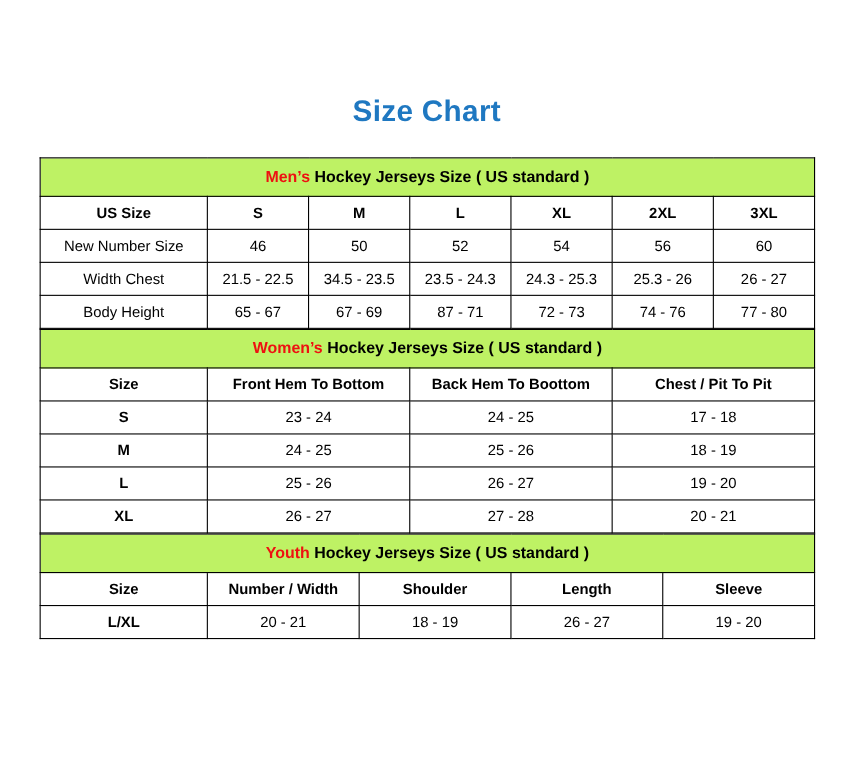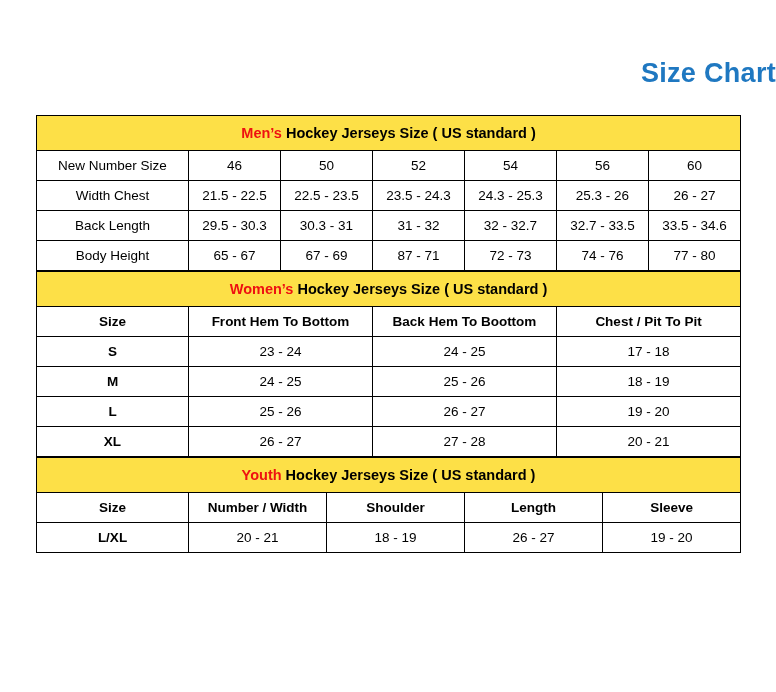--- a/index.html
+++ b/index.html
@@ -14,45 +14,46 @@
     color: #000000;
     overflow: hidden;
   }
   .page {
     position: relative;
     width: 776px;
     height: 692px;
     box-sizing: border-box;
   }
   .title {
-    text-align: right;
+    text-align: center;
     color: #1f78c1;
     font-size: 27px;
     font-weight: bold;
     letter-spacing: 0.3px;
     padding-top: 58px;
+    margin-top: 28px;
   }
   .chart-wrap {
     margin: 26px 36px 0 36px;
   }
   table.size-table {
     width: 704px;
     border-collapse: collapse;
     table-layout: fixed;
   }
   table.size-table td {
     border: 1px solid #000000;
     font-size: 13.5px;
     text-align: center;
     vertical-align: middle;
     height: 25px;
     padding: 2px 2px;
   }
   tr.section-head td {
-    background: #fde047;
+    background: #bef264;
     font-weight: bold;
     font-size: 14.5px;
     height: 30px;
   }
   .accent-red {
     color: #ee1111;
   }
   td.rowlabel {
     font-weight: normal;
   }
@@ -78,47 +79,47 @@
         <col style="width:92px">
         <col style="width:92px">
         <col style="width:92px">
         <col style="width:92px">
         <col style="width:92px">
         <col style="width:92px">
       </colgroup>
       <tbody>
         <tr class="section-head">
           <td colspan="7"><span class="accent-red">Men’s</span><span> Hockey Jerseys Size ( US standard )</span></td>
+        </tr>
+        <tr class="colhead">
+          <td>US Size</td>
+          <td>S</td>
+          <td>M</td>
+          <td>L</td>
+          <td>XL</td>
+          <td>2XL</td>
+          <td>3XL</td>
         </tr>
         <tr>
           <td class="rowlabel">New Number Size</td>
           <td>46</td>
           <td>50</td>
           <td>52</td>
           <td>54</td>
           <td>56</td>
           <td>60</td>
         </tr>
         <tr>
           <td class="rowlabel">Width Chest</td>
           <td>21.5 - 22.5</td>
-          <td>22.5 - 23.5</td>
+          <td>34.5 - 23.5</td>
           <td>23.5 - 24.3</td>
           <td>24.3 - 25.3</td>
           <td>25.3 - 26</td>
           <td>26 - 27</td>
-        </tr>
-        <tr>
-          <td class="rowlabel">Back Length</td>
-          <td>29.5 - 30.3</td>
-          <td>30.3 - 31</td>
-          <td>31 - 32</td>
-          <td>32 - 32.7</td>
-          <td>32.7 - 33.5</td>
-          <td>33.5 - 34.6</td>
         </tr>
         <tr>
           <td class="rowlabel">Body Height</td>
           <td>65 - 67</td>
           <td>67 - 69</td>
           <td>87 - 71</td>
           <td>72 - 73</td>
           <td>74 - 76</td>
           <td>77 - 80</td>
         </tr>

